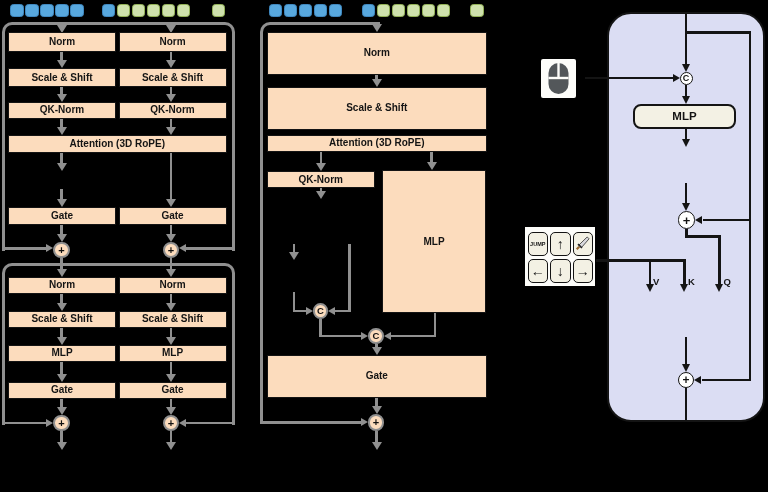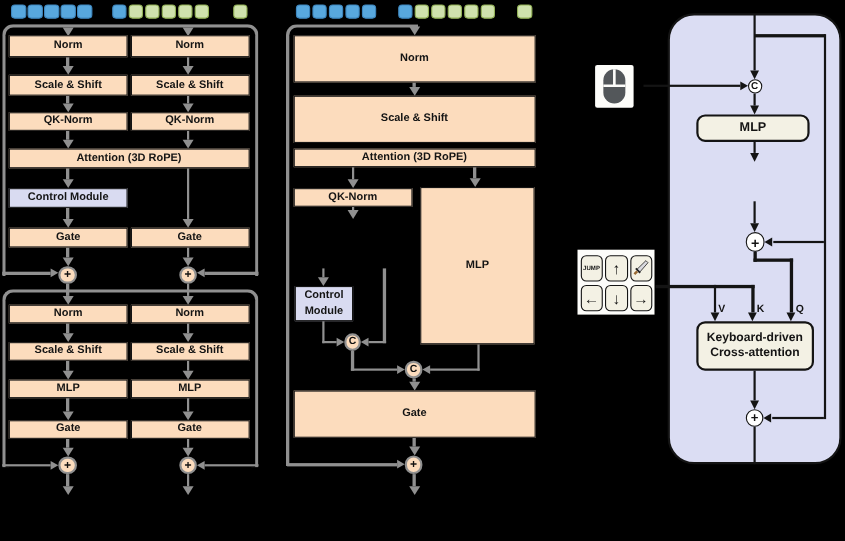--- a/index.html
+++ b/index.html
@@ -101,21 +101,20 @@
   <div class="lg" style="left:169.6px;top:258.25px;width:2.8px;height:10.25px"></div>
     <div class="hd" style="left:166px;top:268.5px"></div>
 
   <div class="bx" style="left:8px;top:32px;width:108px;height:19.5px">Norm</div>
   <div class="bx" style="left:118.5px;top:32px;width:108px;height:19.5px">Norm</div>
   <div class="bx" style="left:8px;top:68px;width:108px;height:19px">Scale &amp; Shift</div>
   <div class="bx" style="left:118.5px;top:68px;width:108px;height:19px">Scale &amp; Shift</div>
   <div class="bx" style="left:8px;top:101.5px;width:108px;height:17.5px">QK-Norm</div>
   <div class="bx" style="left:118.5px;top:101.5px;width:108px;height:17.5px">QK-Norm</div>
   <div class="bx" style="left:8px;top:135px;width:218.5px;height:17.5px">Attention (3D RoPE)</div>
-  <div class="bx lav" style="left:8px;top:170.5px;width:108px;height:18px">Control Module</div>
   <div class="bx" style="left:8px;top:206.5px;width:108px;height:18px">Gate</div>
   <div class="bx" style="left:118.5px;top:206.5px;width:108px;height:18px">Gate</div>
   <div class="cir cp" style="left:53.25px;top:241.75px">+</div>
   <div class="cir cp" style="left:162.75px;top:241.75px">+</div>
 
   <div class="blk" style="left:2px;top:263px;width:233px;height:162px"></div>
   <div class="lg" style="left:2px;top:421.6px;width:44.3px;height:2.8px"></div>
   <div class="hr" style="left:46.25px;top:418.5px"></div>
   <div class="lg" style="left:186.25px;top:421.6px;width:48.75px;height:2.8px"></div>
   <div class="hl" style="left:179.25px;top:418.5px"></div>
@@ -189,24 +188,20 @@
   <div class="lg" style="left:375.1px;top:397.5px;width:2.8px;height:8.75px"></div>
     <div class="hd" style="left:371.5px;top:406.25px"></div>
   <div class="lg" style="left:375.1px;top:430.75px;width:2.8px;height:11.25px"></div>
     <div class="hd" style="left:371.5px;top:442px"></div>
 
   <div class="bx" style="left:266.5px;top:31.5px;width:220.5px;height:43px">Norm</div>
   <div class="bx" style="left:266.5px;top:86.5px;width:220.5px;height:43px">Scale &amp; Shift</div>
   <div class="bx" style="left:266.5px;top:134.5px;width:220.5px;height:17.5px">Attention (3D RoPE)</div>
   <div class="bx" style="left:266.5px;top:171px;width:108.5px;height:17px">QK-Norm</div>
   <div class="bx" style="left:382px;top:170px;width:104px;height:143px">MLP</div>
-  <div class="bx lav" style="left:268px;top:260px;width:53px;height:32px">
-    <span>Control</span>
-    <span>Module</span>
-  </div>
   <div class="bx" style="left:266.5px;top:355px;width:220.5px;height:42.5px">Gate</div>
   <div class="cir cp" style="left:312.75px;top:303.25px;width:15.5px;height:15.5px;font-size:9.5px">C</div>
   <div class="cir cp" style="left:368.25px;top:328.25px;width:15.5px;height:15.5px;font-size:9.5px">C</div>
   <div class="cir cp" style="left:367.75px;top:414.25px">+</div>
 
   <div class="rpanel"></div>
 
   <div class="lb" style="left:684.9px;top:13px;width:2.2px;height:50.5px"></div>
   <div class="hdb" style="left:681.5px;top:63.5px"></div>
 
@@ -236,24 +231,20 @@
   <div class="hdb" style="left:715px;top:284px"></div>
   <div class="lb" style="left:596px;top:259.4px;width:89.6px;height:2.2px"></div>
   <div class="lb" style="left:648.9px;top:259.4px;width:2.2px;height:25.1px"></div>
   <div class="hdb" style="left:645.5px;top:284px"></div>
   <div class="lb" style="left:683.4px;top:259.4px;width:2.2px;height:25.1px"></div>
   <div class="hdb" style="left:680px;top:284px"></div>
   <div class="lbl" style="left:653px;top:276px">V</div>
   <div class="lbl" style="left:688px;top:276px">K</div>
   <div class="lbl" style="left:723.5px;top:276px">Q</div>
 
-  <div class="rbx" style="left:633px;top:291.5px;width:106.5px;height:45px;font-size:11px">
-    <span>Keyboard-driven</span>
-    <span>Cross-attention</span>
-  </div>
   <div class="lb" style="left:684.9px;top:336.5px;width:2.2px;height:27.25px"></div>
   <div class="hdb" style="left:681.5px;top:363.75px"></div>
   <div class="cir cw" style="left:677.75px;top:371.75px;width:16.5px;height:16.5px;font-size:12px">+</div>
   <div class="lb" style="left:684.9px;top:388.25px;width:2.2px;height:33.75px"></div>
 
   <div class="card" style="left:541px;top:59px;width:35px;height:39px;border-radius:2px">
     <svg width="35" height="39" viewBox="0 0 35 39">
       <rect x="7.5" y="4" width="20" height="31" rx="10" fill="#53575a"></rect>
       <line x1="17.5" y1="4" x2="17.5" y2="19" stroke="#fdfdfa" stroke-width="2.4"></line>
       <line x1="7.5" y1="19" x2="27.5" y2="19" stroke="#fdfdfa" stroke-width="2.4"></line>

